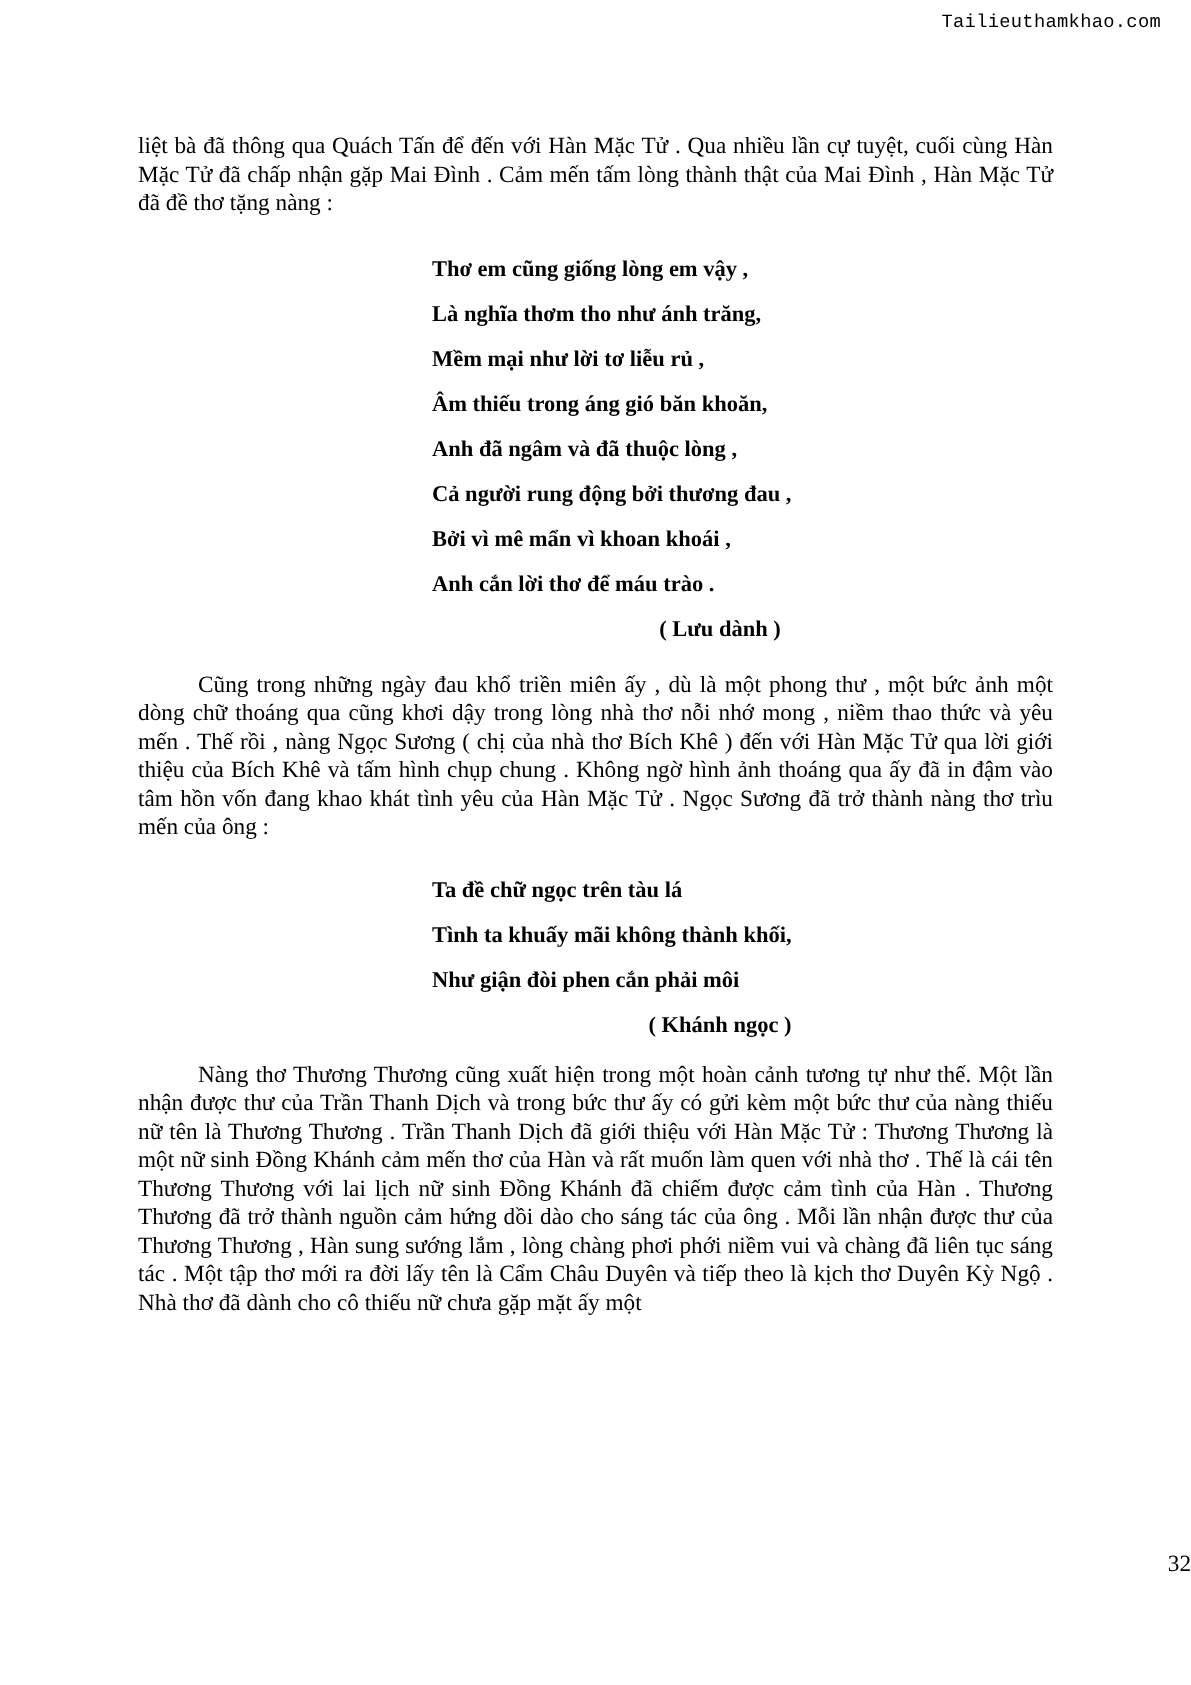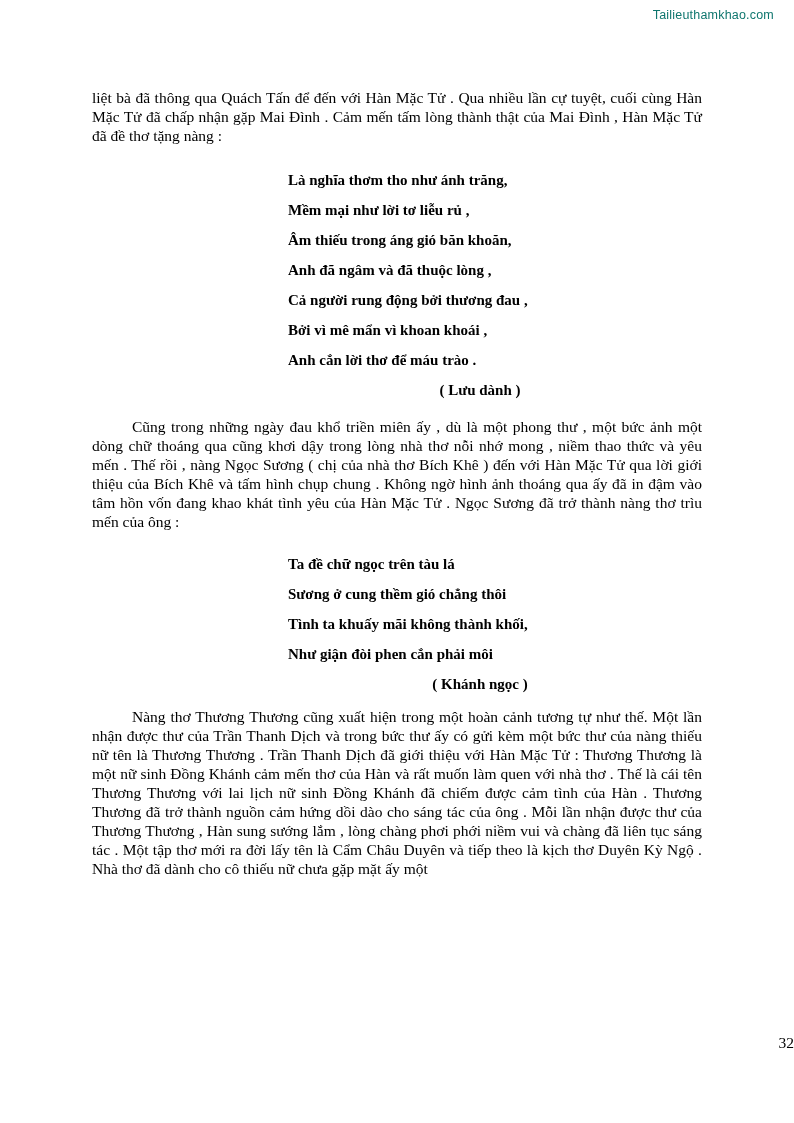--- a/index.html
+++ b/index.html
@@ -18,23 +18,23 @@
   .page {
     position: relative;
     width: 794px;
     height: 1123px;
     box-sizing: border-box;
   }
   .watermark {
     position: absolute;
     top: 8px;
     right: 20px;
-    font-family: Liberation Sans, sans-serif;
+    font-family: Liberation Mono, monospace;
     font-size: 12.5px;
-    color: #0f766e;
+    color: #000000;
     letter-spacing: 0.2px;
   }
   .content {
     position: absolute;
     left: 92px;
     top: 88px;
     width: 610px;
   }
   p {
     margin: 0 0 0 0;
@@ -84,39 +84,39 @@
 
   <div class="watermark">Tailieuthamkhao.com</div>
 
   <div class="content">
 
     <p>liệt bà đã thông qua Quách Tấn để đến với Hàn Mặc Tử . Qua nhiều lần cự tuyệt, cuối cùng Hàn Mặc Tử đã chấp nhận gặp Mai Đình . Cảm mến tấm lòng thành thật của Mai Đình , Hàn Mặc Tử đã đề thơ tặng nàng :</p>
 
     <div class="block-gap-1"></div>
 
     <div class="poem">
+      <div class="line">Thơ em cũng giống lòng em vậy ,</div>
       <div class="line">Là nghĩa thơm tho như ánh trăng,</div>
       <div class="line">Mềm mại như lời tơ liễu rủ ,</div>
       <div class="line">Âm thiếu trong áng gió băn khoăn,</div>
       <div class="line">Anh đã ngâm và đã thuộc lòng ,</div>
       <div class="line">Cả người rung động bởi thương đau ,</div>
       <div class="line">Bởi vì mê mẩn vì khoan khoái ,</div>
       <div class="line">Anh cắn lời thơ để máu trào .</div>
       <div class="poem-title">( Lưu dành )</div>
     </div>
 
     <div class="block-gap-2"></div>
 
     <p class="indent">Cũng trong những ngày đau khổ triền miên ấy , dù là một phong thư , một bức ảnh một dòng chữ thoáng qua cũng khơi dậy trong lòng nhà thơ nỗi nhớ mong , niềm thao thức và yêu mến . Thế rồi , nàng Ngọc Sương ( chị của nhà thơ Bích Khê ) đến với Hàn Mặc Tử qua lời giới thiệu của Bích Khê và tấm hình chụp chung . Không ngờ hình ảnh thoáng qua ấy đã in đậm vào tâm hồn vốn đang khao khát tình yêu của Hàn Mặc Tử . Ngọc Sương đã trở thành nàng thơ trìu mến của ông :</p>
 
     <div class="block-gap-3"></div>
 
     <div class="poem">
       <div class="line">Ta đề chữ ngọc trên tàu lá</div>
-      <div class="line">Sương ở cung thềm gió chẳng thôi</div>
       <div class="line">Tình ta khuấy mãi không thành khối,</div>
       <div class="line">Như giận đòi phen cắn phải môi</div>
       <div class="poem-title">( Khánh ngọc )</div>
     </div>
 
     <div class="block-gap-4"></div>
 
     <p class="indent">Nàng thơ Thương Thương cũng xuất hiện trong một hoàn cảnh tương tự như thế. Một lần nhận được thư của Trần Thanh Dịch và trong bức thư ấy có gửi kèm một bức thư của nàng thiếu nữ tên là Thương Thương . Trần Thanh Dịch đã giới thiệu với Hàn Mặc Tử : Thương Thương là một nữ sinh Đồng Khánh cảm mến thơ của Hàn và rất muốn làm quen với nhà thơ . Thế là cái tên Thương Thương với lai lịch nữ sinh Đồng Khánh đã chiếm được cảm tình của Hàn . Thương Thương đã trở thành nguồn cảm hứng dồi dào cho sáng tác của ông . Mỗi lần nhận được thư của Thương Thương , Hàn sung sướng lắm , lòng chàng phơi phới niềm vui và chàng đã liên tục sáng tác . Một tập thơ mới ra đời lấy tên là Cẩm Châu Duyên và tiếp theo là kịch thơ Duyên Kỳ Ngộ . Nhà thơ đã dành cho cô thiếu nữ chưa gặp mặt ấy một</p>
 
   </div>

